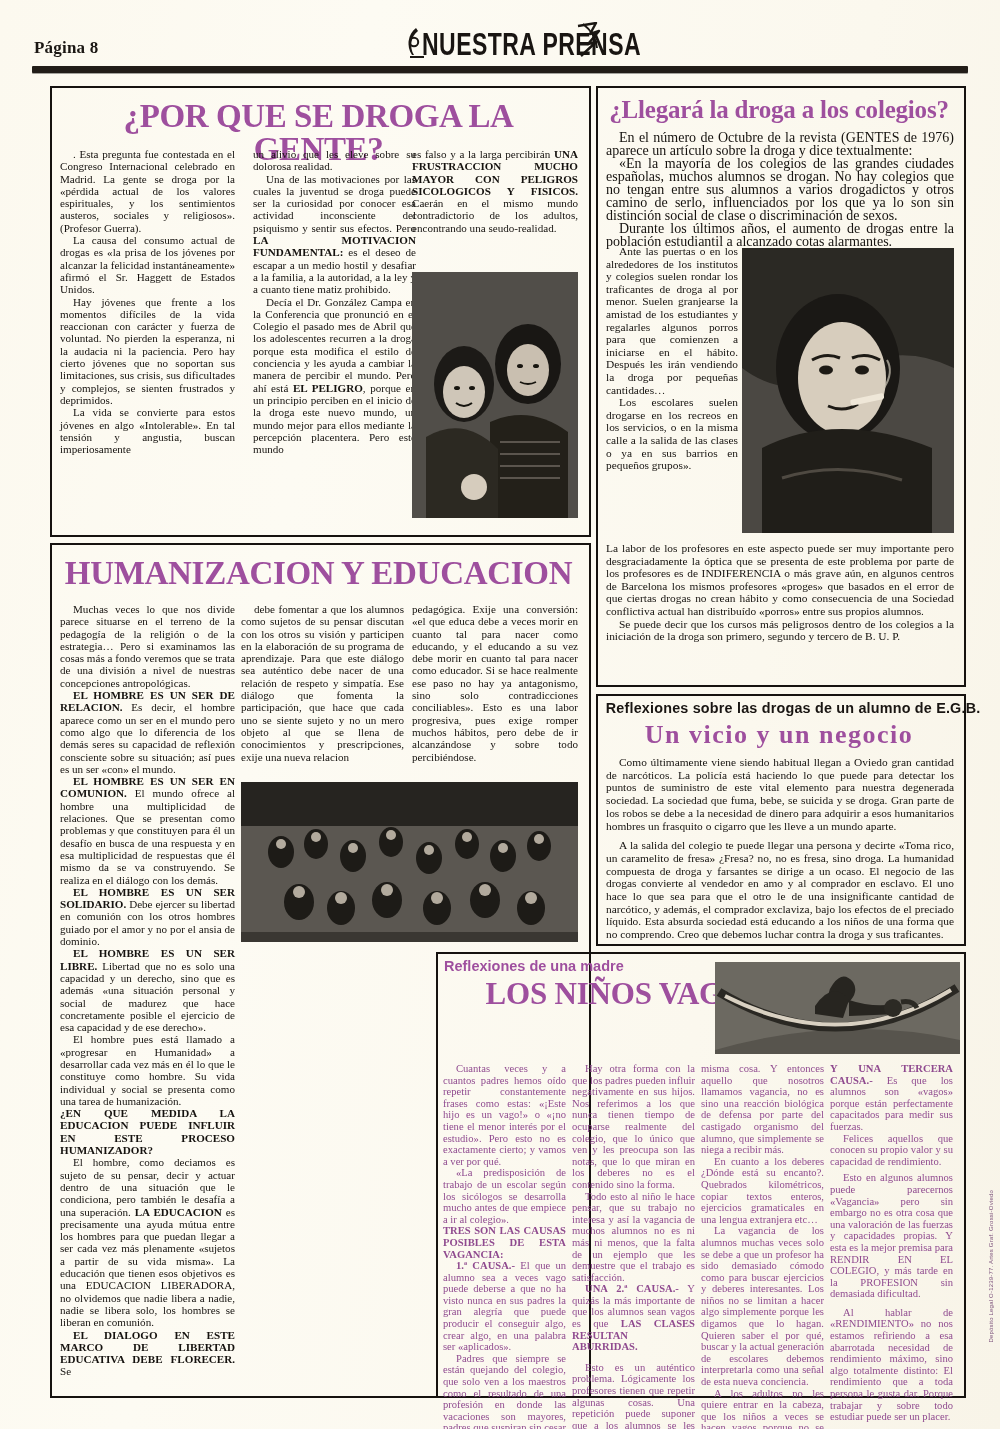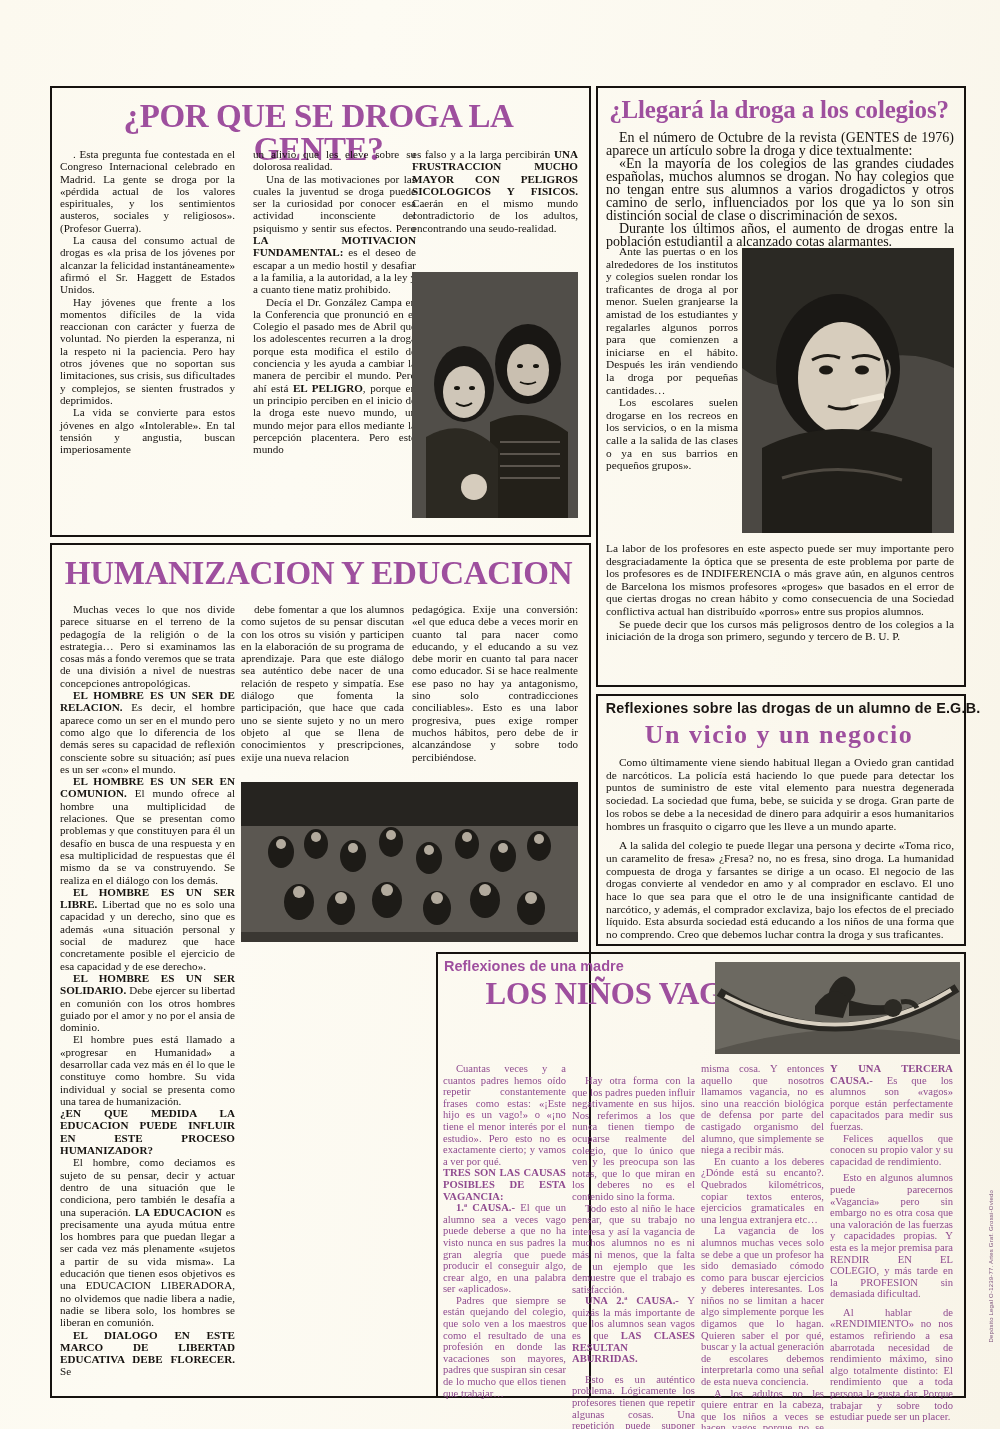--- a/index.html
+++ b/index.html
@@ -64,30 +64,46 @@
     writing-mode:vertical-rl;transform:rotate(180deg);
     font-size:6px;letter-spacing:.2px;color:#7a4f7a;
     font-family:"Liberation Sans",sans-serif;white-space:nowrap;
   }
 </style>
 </head>
 <body>
 
 <div class="page">
 
+  <div class="masthead">
+    <div class="folio">Página 8</div>
+
+    <div class="logo">
+      <svg class="logo-swoosh" viewBox="0 0 212 44">
+        <path d="M16 6 C8 12, 6 24, 12 33 L14 33 C9 25, 11 14, 18 9 Z" fill="#1b1713"></path>
+        <circle cx="14" cy="20" r="4.2" fill="none" stroke="#1b1713" stroke-width="2"></circle>
+        <path d="M10 34 L24 34 L24 36 L10 36 Z" fill="#1b1713"></path>
+        <path d="M178 4 L196 1 L190 12 L199 9 L188 22 L196 20 L181 34" fill="none" stroke="#1b1713" stroke-width="2.4" stroke-linejoin="round"></path>
+        <path d="M183 2 C191 8, 196 16, 197 26" fill="none" stroke="#1b1713" stroke-width="2"></path>
+      </svg>
+      <div class="logo-text">NUESTRA PRENSA</div>
+    </div>
+
+    <div class="rule-top"></div>
+  </div>
 
   <div class="box" style="left:50px;top:86px;width:537px;height:447px;"></div>
 
   <div class="headline" style="position:absolute;left:58px;top:100px;width:521px;font-size:33px;letter-spacing:-.4px;">¿POR QUE SE DROGA LA GENTE?</div>
 
   <div class="col body" style="left:60px;top:148px;width:175px;height:370px;">
     <div>
         <p style="text-indent: 13px;">. Esta pregunta fue contestada en el Congreso Internacional celebrado en Madrid. La gente se droga por la «pérdida actual de los valores espirituales, y los sentimientos austeros, sociales y religiosos». (Profesor Guerra).</p>
         <p>La causa del consumo actual de drogas es «la prisa de los jóvenes por alcanzar la felicidad instantáneamente» afirmó el Sr. Haggett de Estados Unidos.</p>
-        <p>Hay jóvenes que frente a los momentos difíciles de la vida reaccionan con carácter y fuerza de voluntad. No pierden la esperanza, ni la respeto ni la paciencia. Pero hay otros jóvenes que no soportan sus limitaciones, sus crisis, sus dificultades y complejos, se sienten frustrados y deprimidos.</p>
+        <p>Hay jóvenes que frente a los momentos difíciles de la vida reaccionan con carácter y fuerza de voluntad. No pierden la esperanza, ni la audacia ni la paciencia. Pero hay cierto jóvenes que no soportan sus limitaciones, sus crisis, sus dificultades y complejos, se sienten frustrados y deprimidos.</p>
         <p>La vida se convierte para estos jóvenes en algo «Intolerable». En tal tensión y angustia, buscan imperiosamente</p>
       </div>
   </div>
 
   <div class="col body" style="left:241px;top:148px;width:163px;height:370px;margin-left:12px;">
     <p class="noind">un alivio que les eleve sobre su dolorosa realidad.</p>
     <p><span>Una de las motivaciones por las cuales la juventud se droga puede ser la curiosidad por conocer esa actividad inconsciente del psiquismo y sentir sus efectos. Pero </span><b>LA MOTIVACION FUNDAMENTAL:</b><span> es el deseo de escapar a un medio hostil y desafiar a la familia, a la autoridad, a la ley y a cuanto tiene matiz prohibido.</span></p>
     <p><span>Decía el Dr. González Campa en la Conferencia que pronunció en el Colegio el pasado mes de Abril que los adolescentes recurren a la droga porque esta modifica el estilo de conciencia y les ayuda a cambiar la manera de percibir el mundo. Pero ahí está </span><b>EL PELIGRO</b><span>, porque en un principio perciben en el inicio de la droga este nuevo mundo, un mundo mejor para ellos mediante la percepción placentera. Pero este mundo</span></p>
   </div>
 
@@ -161,22 +177,22 @@
   </div>
 
   <div class="box" style="left:50px;top:543px;width:537px;height:851px;"></div>
 
   <div class="headline" style="position:absolute;left:56px;top:557px;width:525px;font-size:33px;letter-spacing:-.3px;">HUMANIZACION Y EDUCACION</div>
 
   <div class="col body" style="left:60px;top:603px;width:175px;height:782px;">
     <p>Muchas veces lo que nos divide parece situarse en el terreno de la pedagogía de la religión o de la estrategia… Pero si examinamos las cosas más a fondo veremos que se trata de una división a nivel de nuestras concepciones antropológicas.</p>
     <p><b>EL HOMBRE ES UN SER DE RELACION.</b><span> Es decir, el hombre aparece como un ser en el mundo pero como algo que lo diferencia de los demás seres su capacidad de reflexión consciente sobre su situación; así pues es un ser «con» el mundo.</span></p>
     <p><b>EL HOMBRE ES UN SER EN COMUNION.</b><span> El mundo ofrece al hombre una multiplicidad de relaciones. Que se presentan como problemas y que constituyen para él un desafío en busca de una respuesta y en esa multiplicidad de respuestas que él mismo da se va construyendo. Se realiza en el diálogo con los demás.</span></p>
+    <p><b>EL HOMBRE ES UN SER SOLIDARIO.</b><span> Debe ejercer su libertad en comunión con los otros hombres guiado por el amor y no por el ansia de dominio.</span></p>
     <p><b>EL HOMBRE ES UN SER LIBRE.</b><span> Libertad que no es solo una capacidad y un derecho, sino que es además «una situación personal y social de madurez que hace concretamente posible el ejercicio de esa capacidad y de ese derecho».</span></p>
-    <p><b>EL HOMBRE ES UN SER SOLIDARIO.</b><span> Debe ejercer su libertad en comunión con los otros hombres guiado por el amor y no por el ansia de dominio.</span></p>
     <p>El hombre pues está llamado a «progresar en Humanidad» a desarrollar cada vez más en él lo que le constituye como hombre. Su vida individual y social se presenta como una tarea de humanización.</p>
     <p class="noind"><b>¿EN QUE MEDIDA LA EDUCACION PUEDE INFLUIR EN ESTE PROCESO HUMANIZADOR?</b></p>
     <p><span>El hombre, como deciamos es sujeto de su pensar, decir y actuar dentro de una situación que le condiciona, pero también le desafía a una superación. </span><b>LA EDUCACION</b><span> es precisamente una ayuda mútua entre los hombres para que puedan llegar a ser cada vez más plenamente «sujetos a partir de su vida misma». La educación que tienen esos objetivos es una EDUCACION LIBERADORA, no olvidemos que nadie libera a nadie, nadie se libera solo, los hombres se liberan en comunión.</span></p>
     <p><b>EL DIALOGO EN ESTE MARCO DE LIBERTAD EDUCATIVA DEBE FLORECER.</b><span> Se</span></p>
   </div>
 
   <div class="col body" style="left:241px;top:603px;width:163px;height:165px;">
     <p>debe fomentar a que los alumnos como sujetos de su pensar discutan con los otros su visión y participen en la elaboración de su programa de aprendizaje. Para que este diálogo sea auténtico debe nacer de una relación de respeto y simpatía. Ese diálogo que fomenta la participación, que hace que cada uno se siente sujeto y no un mero objeto al que se llena de conocimientos y prescripciones, exije una nueva relacion</p>
   </div>
 
@@ -256,27 +272,28 @@
         <path d="M100 44 q18 -26 34 -6 l-6 18 -28 -4 z"></path>
         <path d="M134 38 q24 8 46 4 l4 10 -50 2 z"></path>
       </g>
       <circle cx="178" cy="46" r="9" fill="#2c2a24"></circle>
       <path d="M186 40 q12 -2 16 6" stroke="#2c2a24" stroke-width="5" fill="none"></path>
     </svg>
   </div>
 
   <div class="col body" style="left:443px;top:1063px;width:123px;height:325px;color:#8f4a8f;font-size:10.6px;line-height:11.6px;">
     <p>Cuantas veces y a cuantos padres hemos oído repetir constantemente frases como estas: «¡Este hijo es un vago!» o «¡no tiene el menor interés por el estudio». Pero esto no es exactamente cierto; y vamos a ver por qué.</p>
+    <p>«La predisposición de trabajo de un escolar según los sicólogos se desarrolla mucho antes de que empiece a ir al colegio».</p>
     <p class="noind"><b>TRES SON LAS CAUSAS POSIBLES DE ESTA VAGANCIA:</b></p>
     <p><b>1.ª CAUSA.-</b><span> El que un alumno sea a veces vago puede deberse a que no ha visto nunca en sus padres la gran alegría que puede producir el conseguir algo, crear algo, en una palabra ser «aplicados».</span></p>
     <p>Padres que siempre se están quejando del colegio, que solo ven a los maestros como el resultado de una profesión en donde las vacaciones son mayores, padres que suspiran sin cesar de lo mucho que ellos tienen que trabajar…</p>
 
   </div>
 
-  <div class="col body" style="left:572px;top:1063px;width:123px;height:325px;color:#8f4a8f;font-size:10.6px;line-height:11.6px;margin-top:12px;">
+  <div class="col body" style="left:572px;top:1063px;width:123px;height:325px;color:#8f4a8f;font-size:10.6px;line-height:11.6px;">
     <p>Hay otra forma con la que los padres pueden influir negativamente en sus hijos. Nos referimos a los que nunca tienen tiempo de ocuparse realmente del colegio, que lo único que ven y les preocupa son las notas, que lo que miran en los deberes no es el contenido sino la forma.</p>
     <p>Todo esto al niño le hace pensar, que su trabajo no interesa y así la vagancia de muchos alumnos no es ni más ni menos, que la falta de un ejemplo que les demuestre que el trabajo es satisfacción.</p>
     <p><b>UNA 2.ª CAUSA.-</b><span> Y quizás la más importante de que los alumnos sean vagos es que </span><b>LAS CLASES RESULTAN ABURRIDAS.</b></p>
     <p style="margin-top:9px;">Esto es un auténtico problema. Lógicamente los profesores tienen que repetir algunas cosas. Una repetición puede suponer que a los alumnos se les grabe mejor alguna cosa; pero también puede conseguir que los alumnos terminen más que hartos de esa</p>
   </div>
 
   <div class="col body" style="left:701px;top:1063px;width:123px;height:325px;color:#8f4a8f;font-size:10.6px;line-height:11.6px;">
     <p class="noind">misma cosa. Y entonces aquello que nosotros llamamos vagancia, no es sino una reacción biológica de defensa por parte del castigado organismo del alumno, que simplemente se niega a recibir más.</p>
     <p>En cuanto a los deberes ¿Dónde está su encanto?. Quebrados kilométricos, copiar textos enteros, ejercicios gramaticales en una lengua extranjera etc…</p>
     <p>La vagancia de los alumnos muchas veces solo se debe a que un profesor ha sido demasiado cómodo como para buscar ejercicios y deberes interesantes. Los niños no se limitan a hacer algo simplemente porque les digamos que lo hagan. Quieren saber el por qué, buscar y la actual generación de escolares debemos interpretarla como una señal de esta nueva conciencia.</p>

